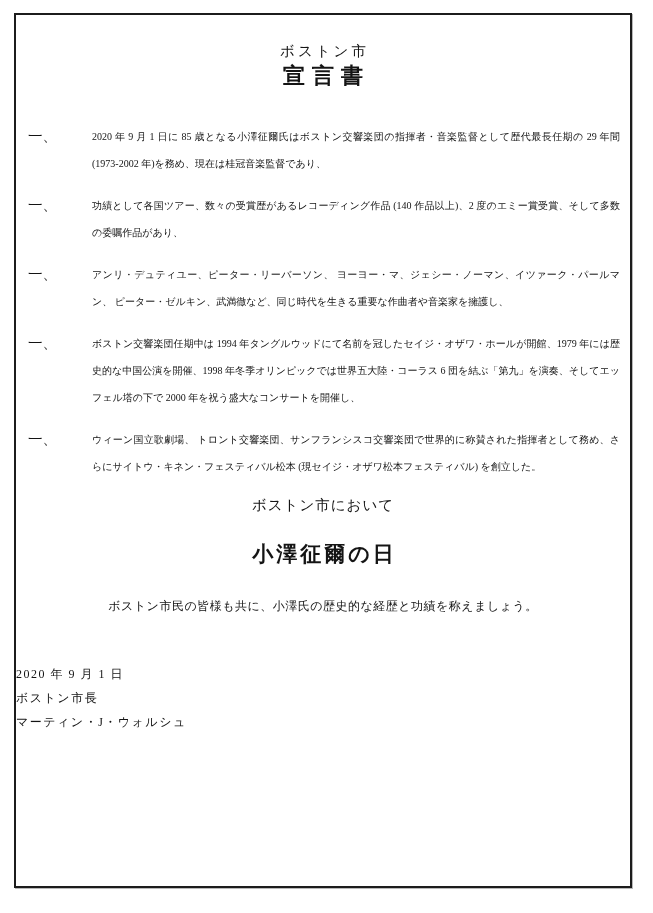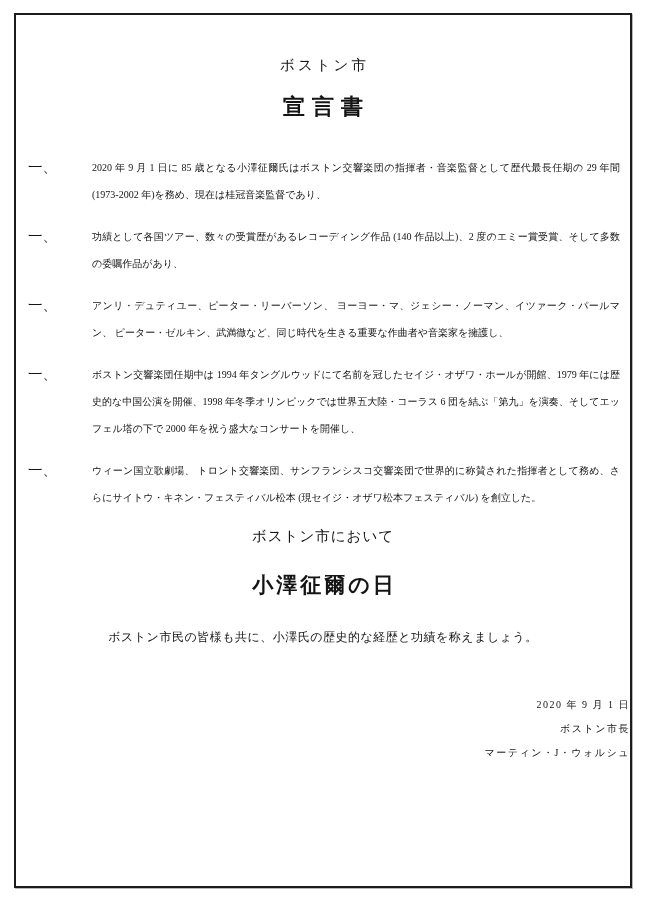--- a/index.html
+++ b/index.html
@@ -24,29 +24,28 @@
     left: 14px;
     top: 13px;
     width: 618px;
     height: 875px;
     border: 2px solid #1c1c1c;
     box-sizing: border-box;
     box-shadow: 1px 1px 0 rgba(0,0,0,0.28);
     background: #ffffff;
   }
   .city-heading {
-    margin-top: 40px;
+    margin-top: 26px;
     text-align: center;
     font-size: 14.5px;
     letter-spacing: 3px;
     text-indent: 3px;
     line-height: 20px;
   }
   .doc-title {
-    margin-top: 17px;
     text-align: center;
     font-size: 22px;
     font-weight: 700;
     letter-spacing: 7px;
     text-indent: 7px;
     line-height: 30px;
   }
   .body-list { margin-top: 32px; }
   .item {
     display: flex;
@@ -85,22 +84,22 @@
   }
   .closing-line {
     margin-top: 27px;
     text-align: center;
     font-size: 12px;
     letter-spacing: 0.5px;
     line-height: 20px;
   }
   .signature {
     margin-top: 46px;
-    text-align: right;
-    font-size: 10px;
+    text-align: left;
+    font-size: 12px;
     line-height: 24px;
     letter-spacing: 1.5px;
   }
 </style>
 </head>
 <body>
 
 <div class="sheet">
   <div class="frame">
 

